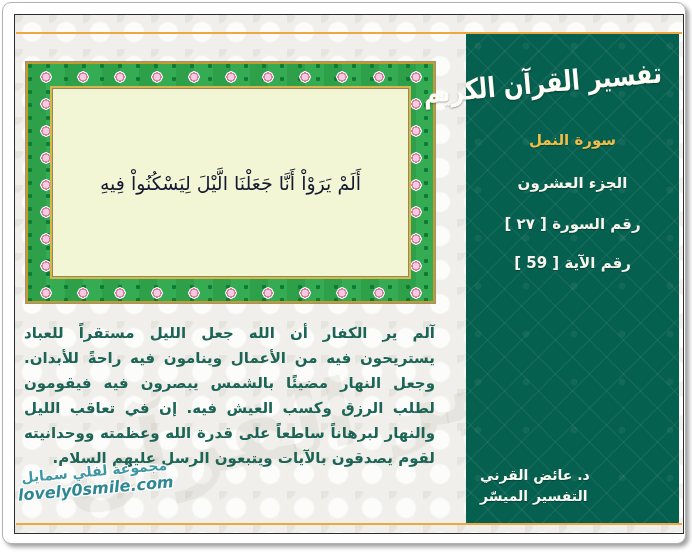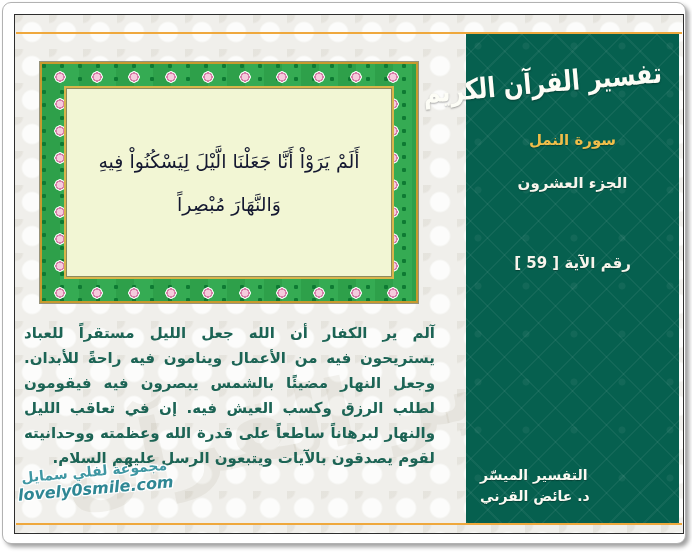--- a/index.html
+++ b/index.html
@@ -17,21 +17,21 @@
   .accent-line{position:absolute;left:1px;right:1px;height:2px;background:#EFA83D;z-index:6;}
   .accent-line.top{top:17px;}
   .accent-line.bottom{top:508px;}
 
   
   .faint-calligraphy{position:absolute;left:40px;top:340px;z-index:0;white-space:nowrap;
         font-size:92px;font-weight:bold;color:rgba(150,140,105,.10);
         transform:rotate(-12deg);pointer-events:none;}
 
   
-  .verse-frame{position:absolute;left:25px;top:47px;width:378px;height:241px;z-index:2;
+  .verse-frame{position:absolute;left:11px;top:47px;width:409px;height:241px;z-index:2;
         box-sizing:border-box;border:2px solid #C79A2E;outline:1px solid #97937c;
         background-color:#2EA04A;
         background-image:
           radial-gradient(circle at 18px 13px, #F6CBDD 0 3.2px, #D77FA9 3.2px 4.6px, rgba(255,255,255,.9) 4.6px 5.6px, transparent 5.8px),
           radial-gradient(circle at 2px 2px, #0E7A33 0 2px, transparent 2.4px),
           repeating-linear-gradient(90deg, #2EA04A 0 18px, #35AB53 18px 37px);
         background-size:37px 27px, 18px 13px, auto;}
   .verse-panel{position:absolute;inset:24px;background:#F2F6D4;border:1px solid #8e8a5e;
         box-shadow:0 0 0 2px #D8B64B;
         display:flex;flex-direction:column;justify-content:center;align-items:center;gap:5px;
@@ -83,37 +83,37 @@
     <div class="card-inner">
 
       <div class="accent-line top"></div>
       <div class="accent-line bottom"></div>
 
       <div class="faint-calligraphy">تفسير القرآن</div>
 
       <div class="verse-frame">
         <div class="verse-panel">
           <div class="verse-line">أَلَمْ يَرَوْاْ أَنَّا جَعَلْنَا الَّيْلَ لِيَسْكُنُواْ فِيهِ</div>
-          <div class="verse-line">وَالنَّهَارَ مُبْصِراً</div>
         </div>
       </div>
 
       <p class="tafsir">آلم ير الكفار أن الله جعل الليل مستقراً للعباد يستريحون فيه من الأعمال وينامون فيه راحةً للأبدان. وجعل النهار مضيئًا بالشمس يبصرون فيه فيقومون لطلب الرزق وكسب العيش فيه. إن في تعاقب الليل والنهار لبرهاناً ساطعاً على قدرة الله وعظمته ووحدانيته لقوم يصدقون بالآيات ويتبعون الرسل عليهم السلام.</p>
 
       <div class="site-watermark">
         <div class="wm-ar">مجموعة لفلي سمايل</div>
         <div class="wm-en">lovely0smile.com</div>
       </div>
 
       <aside class="sidebar">
         <div class="calligraphy">تفسير القرآن الكريم</div>
         <div class="sb-item gold sb-surah">سورة النمل</div>
         <div class="sb-item sb-juz">الجزء العشرون</div>
+        <div class="sb-item sb-num">رقم السورة [ ٢٧ ]</div>
         <div class="sb-item sb-ayah">رقم الآية [ 59 ]</div>
         <div class="sb-footer">
+          <div>د. عائض القرني</div>
           <div>التفسير الميسّر</div>
-          <div>د. عائض القرني</div>
         </div>
       </aside>
 
     </div>
   </div>
 </div>
 
 </body></html>

